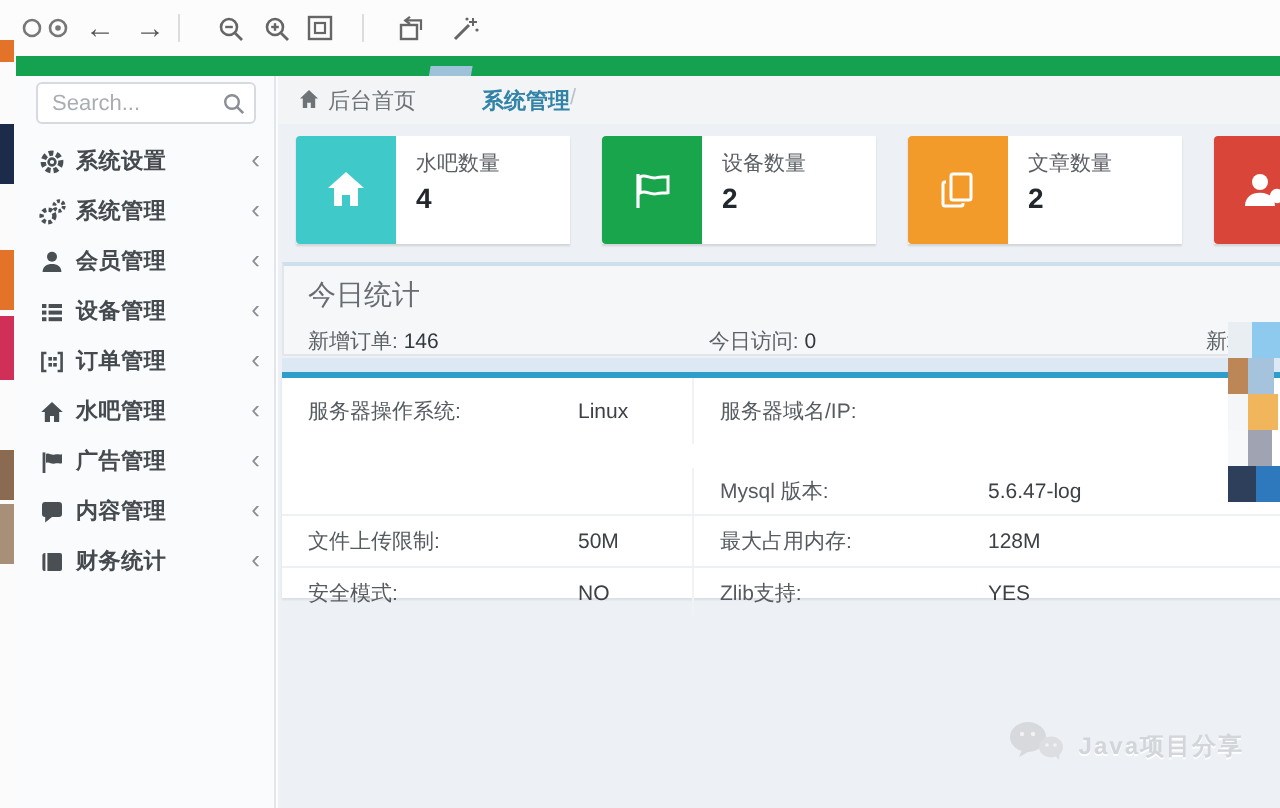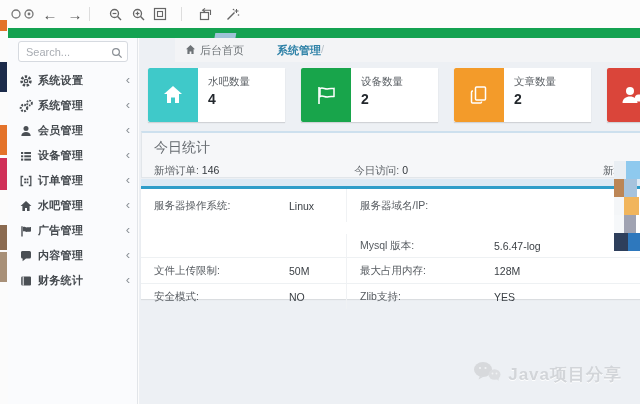--- a/index.html
+++ b/index.html
@@ -36,21 +36,21 @@
   .searchwrap input::placeholder { color:#a9adb3; }
   .search-ic { position:absolute; right:5px; top:4px; }
   .menu { margin-top:4px; }
   .mi { position:relative; height:25px; display:flex; align-items:center; padding-left:10px; cursor:pointer; }
   .mi .ic { width:15px; height:15px; margin-right:5px; display:flex; align-items:center; justify-content:center; }
   .mi .lbl { font-size:11px; color:#454a4f; font-weight:bold; letter-spacing:.3px; }
   .mi .chev { position:absolute; right:7px; color:#8a9096; font-size:13px; top:4px; }
 
   
   .main { position:absolute; left:139px; top:38px; right:0; bottom:0; background:#edf0f4; overflow:hidden; }
-  .crumbbar { position:absolute; left:0; top:0; right:0; height:24px; background:#f3f4f6;margin-left:36px; }
+  .crumbbar { position:absolute; left:0; top:0; right:0; height:24px; background:#f3f4f6; }
   .crumb { position:absolute; left:10px; top:5px; display:flex; align-items:center; font-size:11px; color:#6e7377; }
   .crumb .home-g { margin-right:4px; }
   .crumb-cur { position:absolute; left:102px; top:5px; font-size:11px; color:#3183a8; font-weight:bold; }
   .crumb-div { position:absolute; left:146px; top:5px; font-size:11px; color:#b9c2c9; }
 
   
   .cards { position:absolute; left:9px; top:30px; display:flex; gap:16px; }
   .card { width:137px; height:54px; background:#fff; border-radius:0; box-shadow:0 1px 1px rgba(0,0,0,.12); display:flex; flex:none; }
   .card .cic { width:50px; height:54px; border-radius:2px 0 0 2px; display:flex; align-items:center; justify-content:center; flex:none; }
   .card .ctxt { padding:7px 0 0 10px; }
@@ -72,21 +72,21 @@
   .srv-grid { display:grid; grid-template-columns:135px 70px 135px 1fr; font-size:10.5px; color:#565b60; }
   .srv-grid .cell { padding:0 0 0 13px; display:flex; align-items:center; }
   .srv-grid .val { color:#3c4146; }
   .srv-grid .c3 { border-left:1px solid #f0f2f4; }
   .r1 { height:33px; } .r2 { height:23px;margin-top:12px; } .r3 { height:26px; border-top:1px solid #eef1f3; } .r4 { height:26px; border-top:1px solid #eef1f3; }
   .row { display:contents; }
   .mosaic { margin-left:120px; font-size:0; line-height:0; }
 
   
   .watermark { position:absolute; right:18px; bottom:16px; display:flex; align-items:center; color:#d2d5d9; }
-  .watermark .wm-text { font-size:17px; font-weight:bold; letter-spacing:1px; text-shadow:0 1px 0 rgba(255,255,255,.9); margin-left:6px; }
+  .watermark .wm-text { font-size:12px; font-weight:bold; letter-spacing:1px; text-shadow:0 1px 0 rgba(255,255,255,.9); margin-left:6px; }
 </style>
 </head>
 <body>
 
 <div class="stage">
 
   <div class="toolbar">
     <span class="tb" style="left:7px">
         <svg width="12" height="12">
           <circle cx="6" cy="6" r="4" fill="none" stroke="#777" stroke-width="1.3"></circle>

